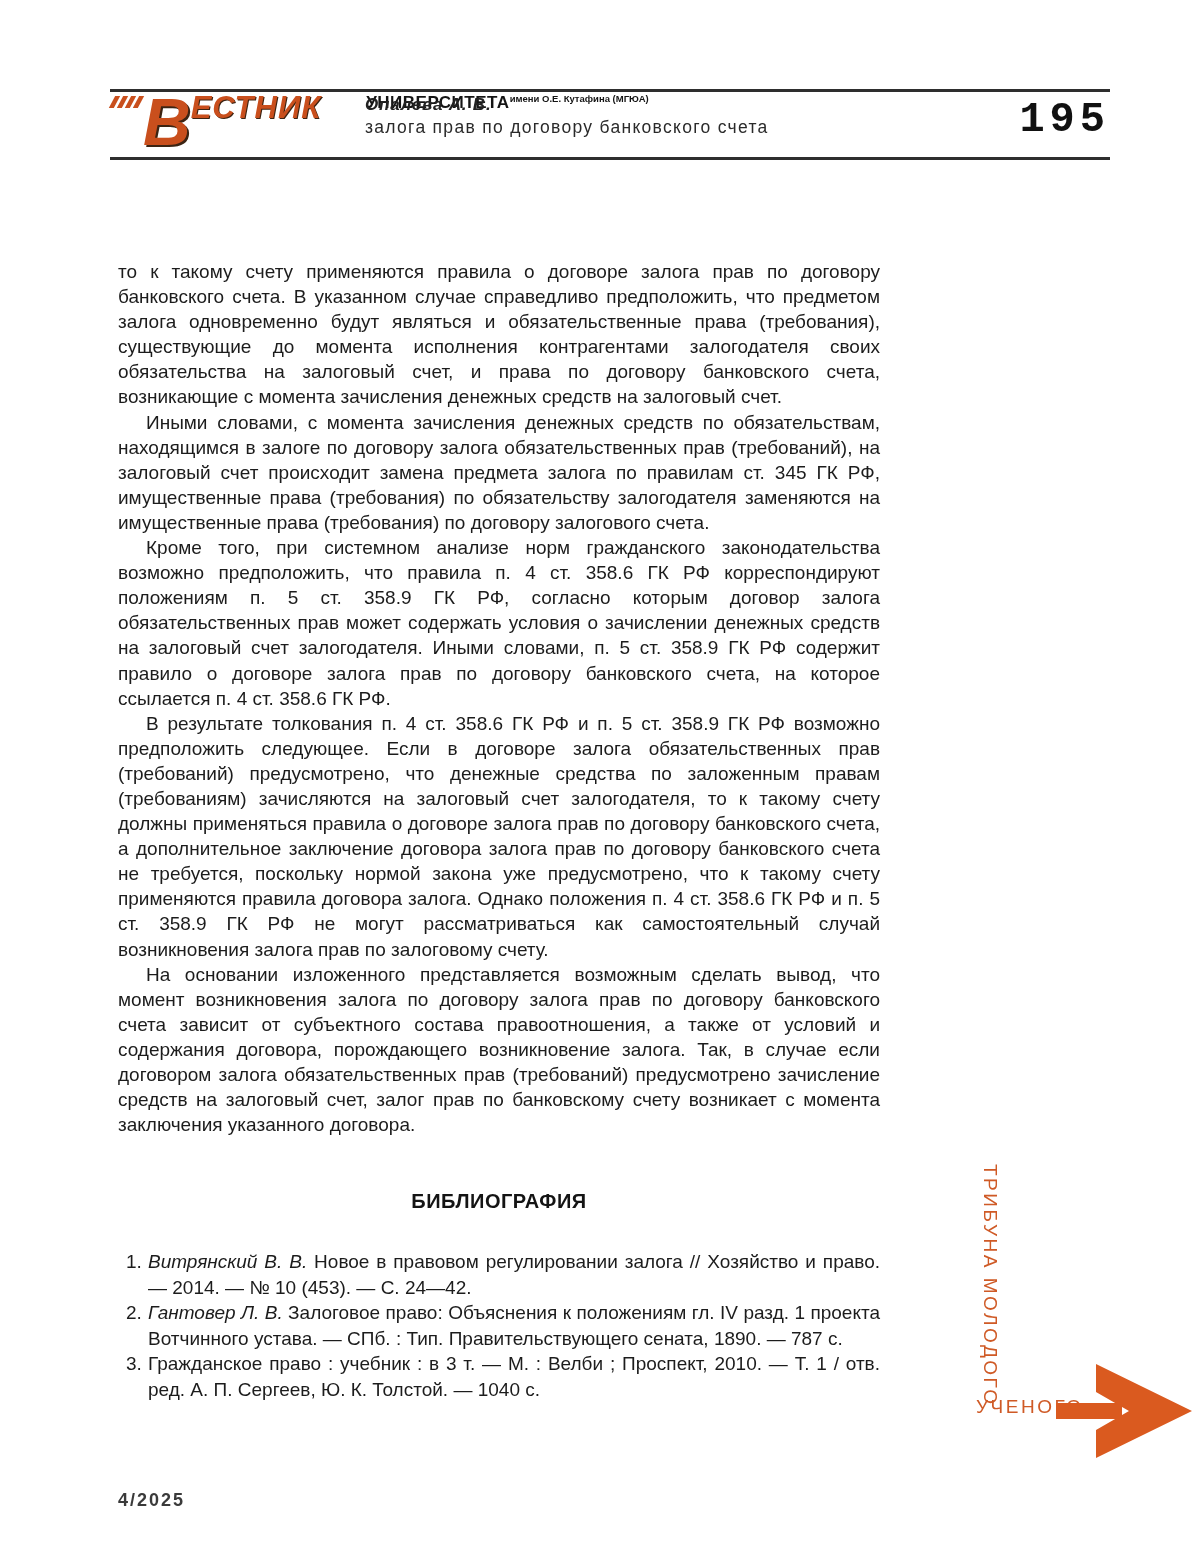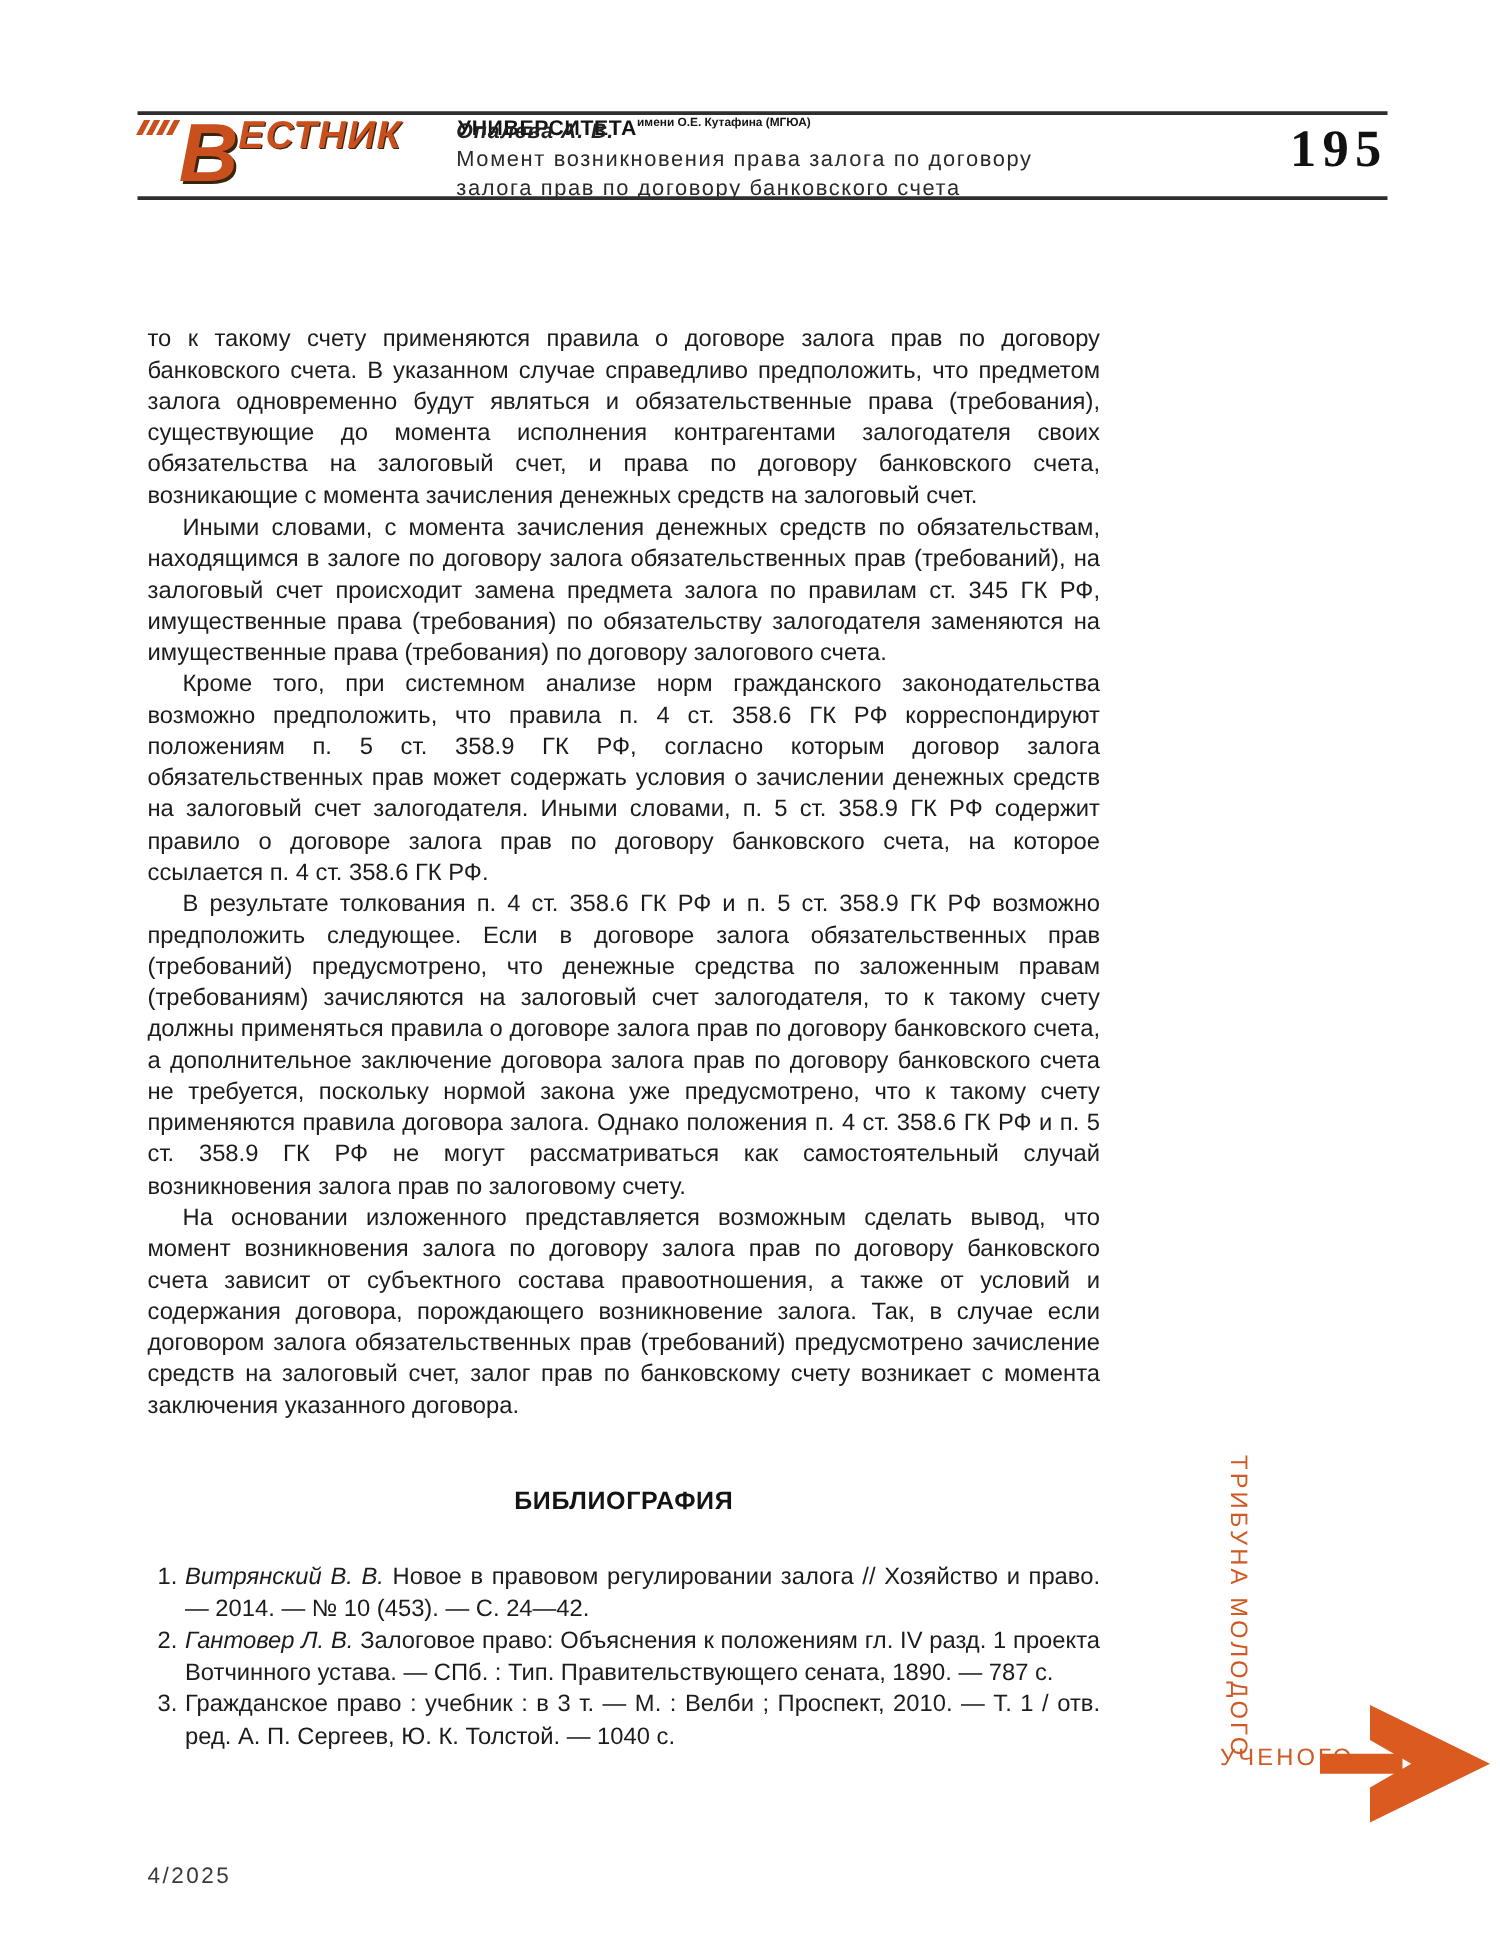--- a/index.html
+++ b/index.html
@@ -96,21 +96,21 @@
     font-size: 17.5px;
     line-height: 23px;
     color: #2a2a2a;
     letter-spacing: 1.3px;
   }
 
   .pageno {
     position: absolute;
     top: 96px;
     right: 90px;
-    font-family: Liberation Serif, serif;
+    font-family: Liberation Mono, monospace;
     font-size: 42px;
     line-height: 48px;
     font-weight: bold;
     letter-spacing: 5px;
     color: #111111;
   }
 
   
   .body-text {
     position: absolute;
@@ -184,21 +184,21 @@
     width: 138px;
     height: 98px;
   }
 
   
   .footer-issue {
     position: absolute;
     left: 118px;
     top: 1490px;
     font-size: 18px;
-    font-weight: normal;
+    font-weight: bold;
     letter-spacing: 2px;
     color: #3a3a3a;
   }
 </style>
 </head>
 <body>
 
 <div class="page">
 
   <div class="rule rule-top"></div>
@@ -213,21 +213,20 @@
     <span class="logo-b">В</span>
     <div class="logo-right">
       <span class="logo-word">ЕСТНИК</span>
       <span class="logo-univ">УНИВЕРСИТЕТА</span>
       <span class="logo-named">имени О.Е. Кутафина (МГЮА)</span>
     </div>
   </div>
 
   <div class="author-block">
     <div class="author">Опалева А. В.</div>
-    <div class="title-line">Момент возникновения права залога по договору</div>
     <div class="title-line">залога прав по договору банковского счета</div>
   </div>
 
   <div class="pageno">195</div>
 
   <div class="rule rule-bottom"></div>
 
   <main class="body-text">
     <p class="no-indent">то к такому счету применяются правила о договоре залога прав по договору банковского счета. В указанном случае справедливо предположить, что предметом залога одновременно будут являться и обязательственные права (требования), существующие до момента исполнения контрагентами залогодателя своих обязательства на залоговый счет, и права по договору банковского счета, возникающие с момента зачисления денежных средств на залоговый счет.</p>
     <p>Иными словами, с момента зачисления денежных средств по обязательствам, находящимся в залоге по договору залога обязательственных прав (требований), на залоговый счет происходит замена предмета залога по правилам ст. 345 ГК РФ, имущественные права (требования) по обязательству залогодателя заменяются на имущественные права (требования) по договору залогового счета.</p>

